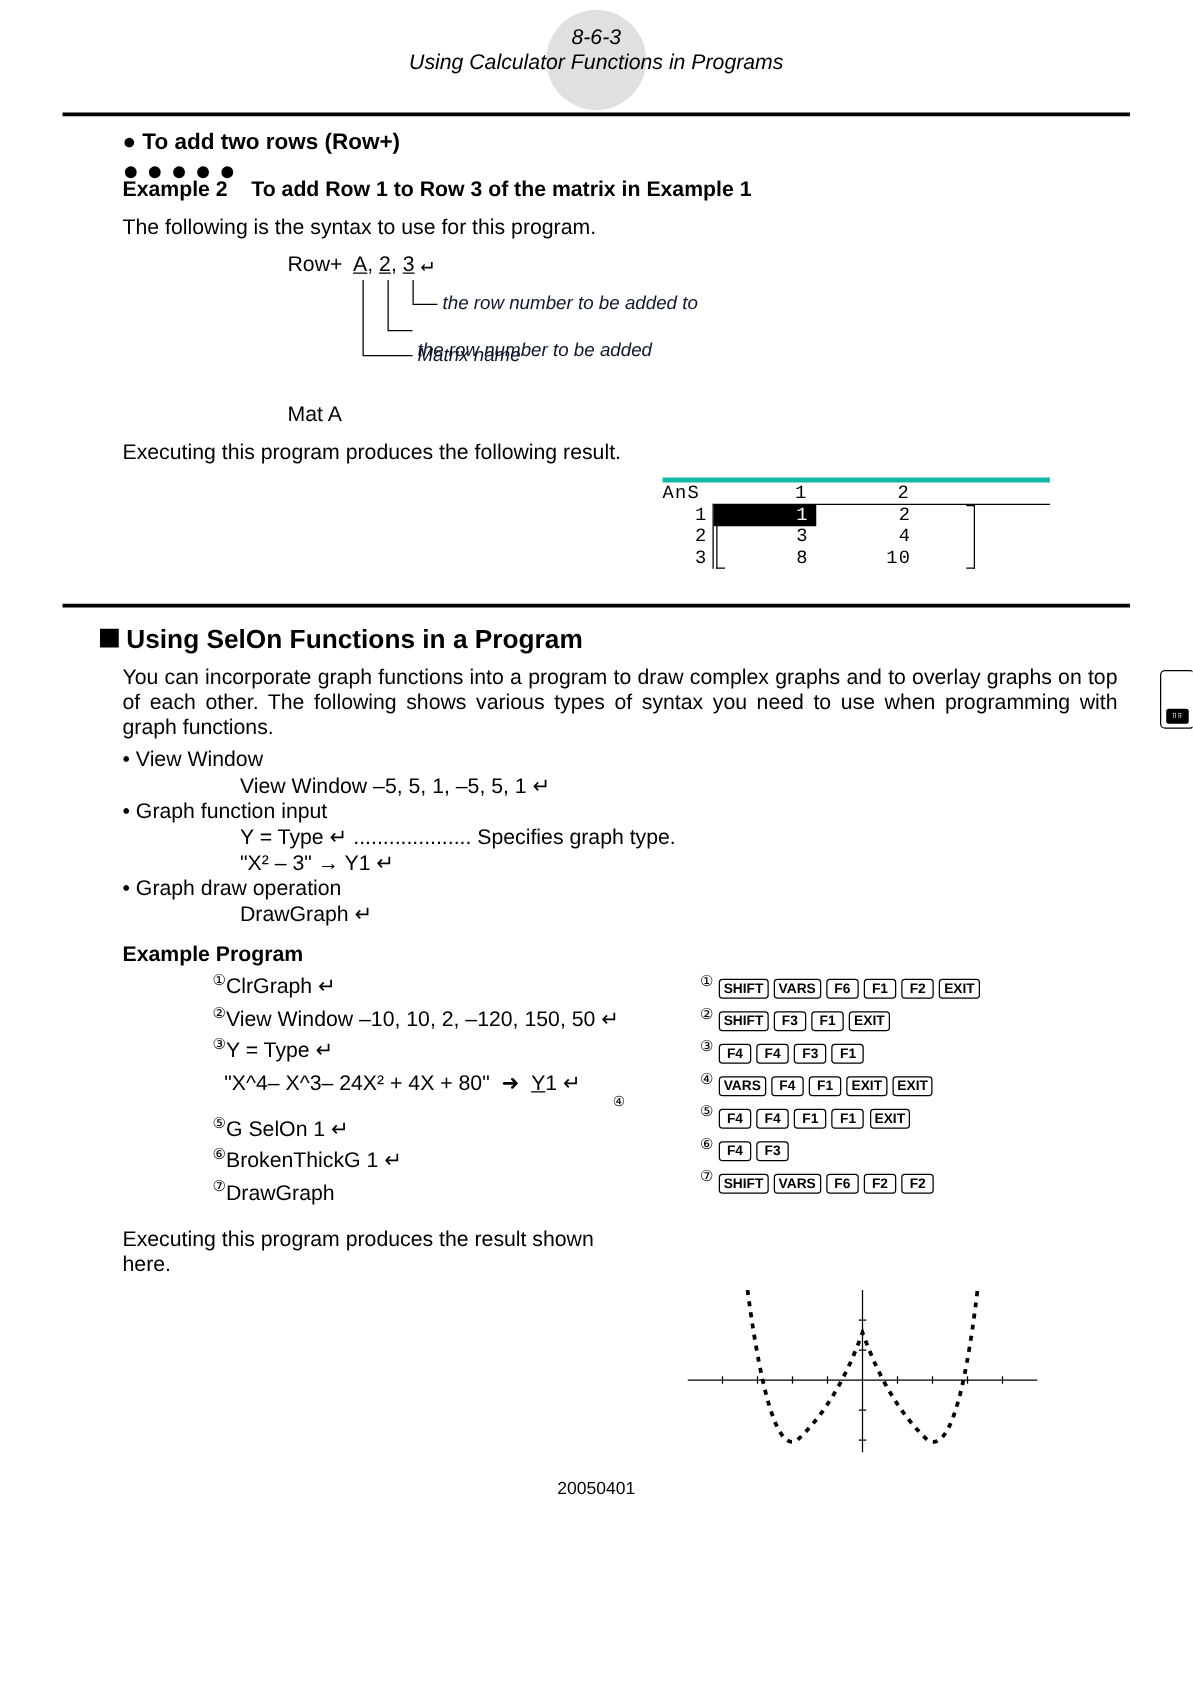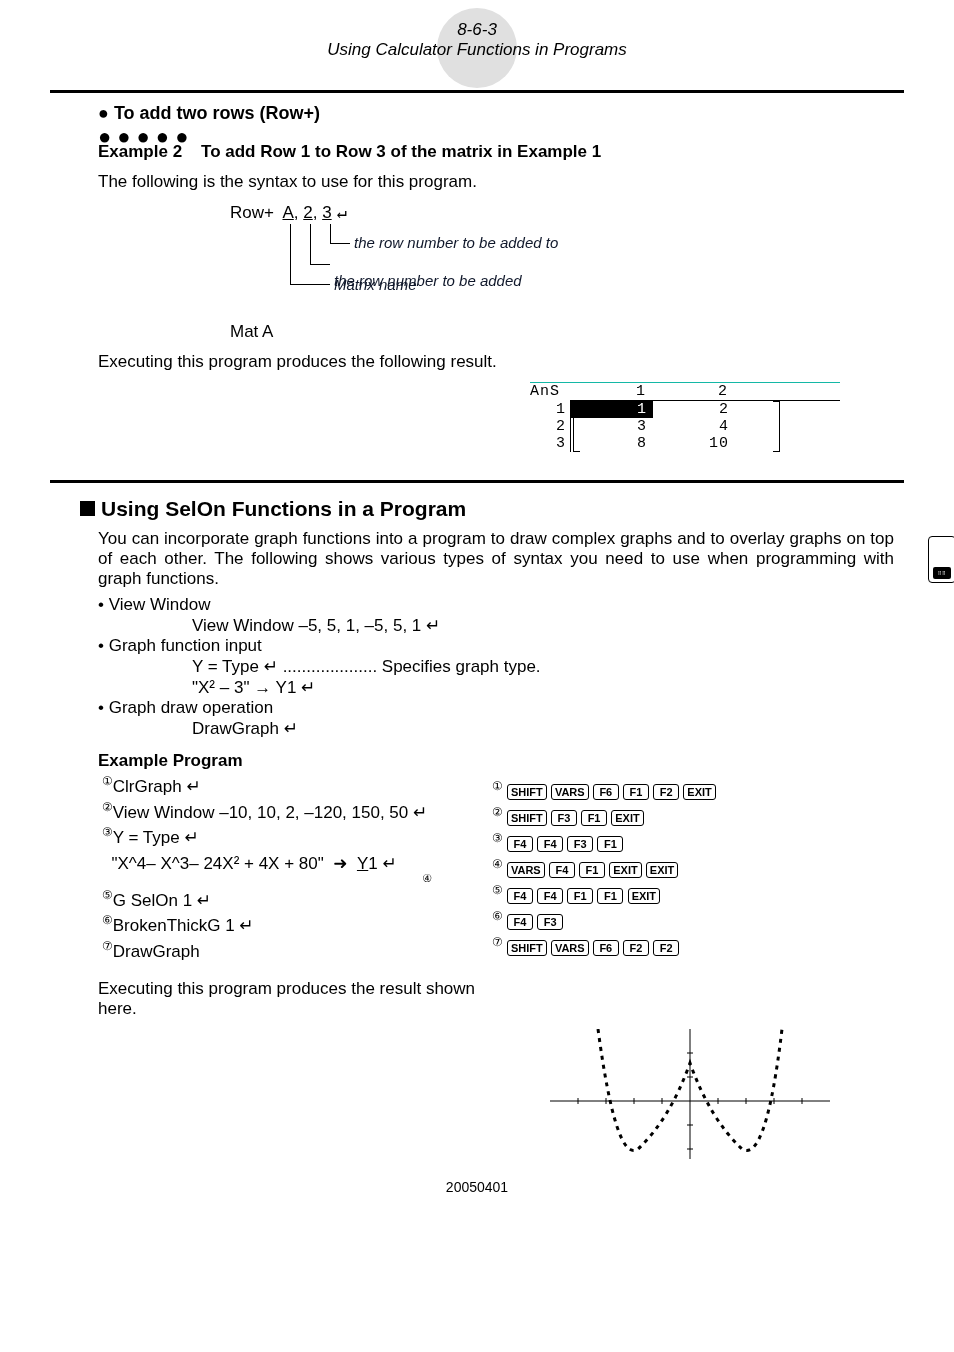--- a/index.html
+++ b/index.html
@@ -72,21 +72,21 @@
     font-style: italic;
     font-size: 15px;
     color: #0f172a;
   }
   .matrix-display {
     margin-left: 480px;
     font-family: monospace;
     font-size: 14px;
     position: relative;
     width: 310px;
-    border-top: 1px solid #14b8a6;
+    border-top: 4px solid #14b8a6;
   }
   .matrix-row { display: flex; }
   .matrix-cell { width: 70px; text-align: right; padding: 0 6px; }
   .pixel { font-family: 'Courier New', monospace; font-size: 15px; letter-spacing: 1px;}
   .section-square {
     display: inline-block;
     width: 15px; height: 15px; background: #000; vertical-align: baseline; margin-right: 6px;
   }
   .section-title {
     font-weight: bold;
@@ -101,23 +101,22 @@
   .sub-bullet {
     margin-left: 48px;
     font-size: 17px;
   }
   .sub-indent {
     margin-left: 142px;
     font-size: 17px;
   }
   .two-col {
     display: flex;
-    margin-left: 52px;
+    margin-left: 120px;
     gap: 30px;
-    align-items: center;
   }
   .col-left { width: 360px; font-size: 17px;}
   .col-right { font-size: 15px;}
   .keycap {
     display: inline-block;
     border: 1.5px solid #000;
     border-radius: 3px;
     padding: 0 3px;
     font-size: 11px;
     font-weight: bold;

